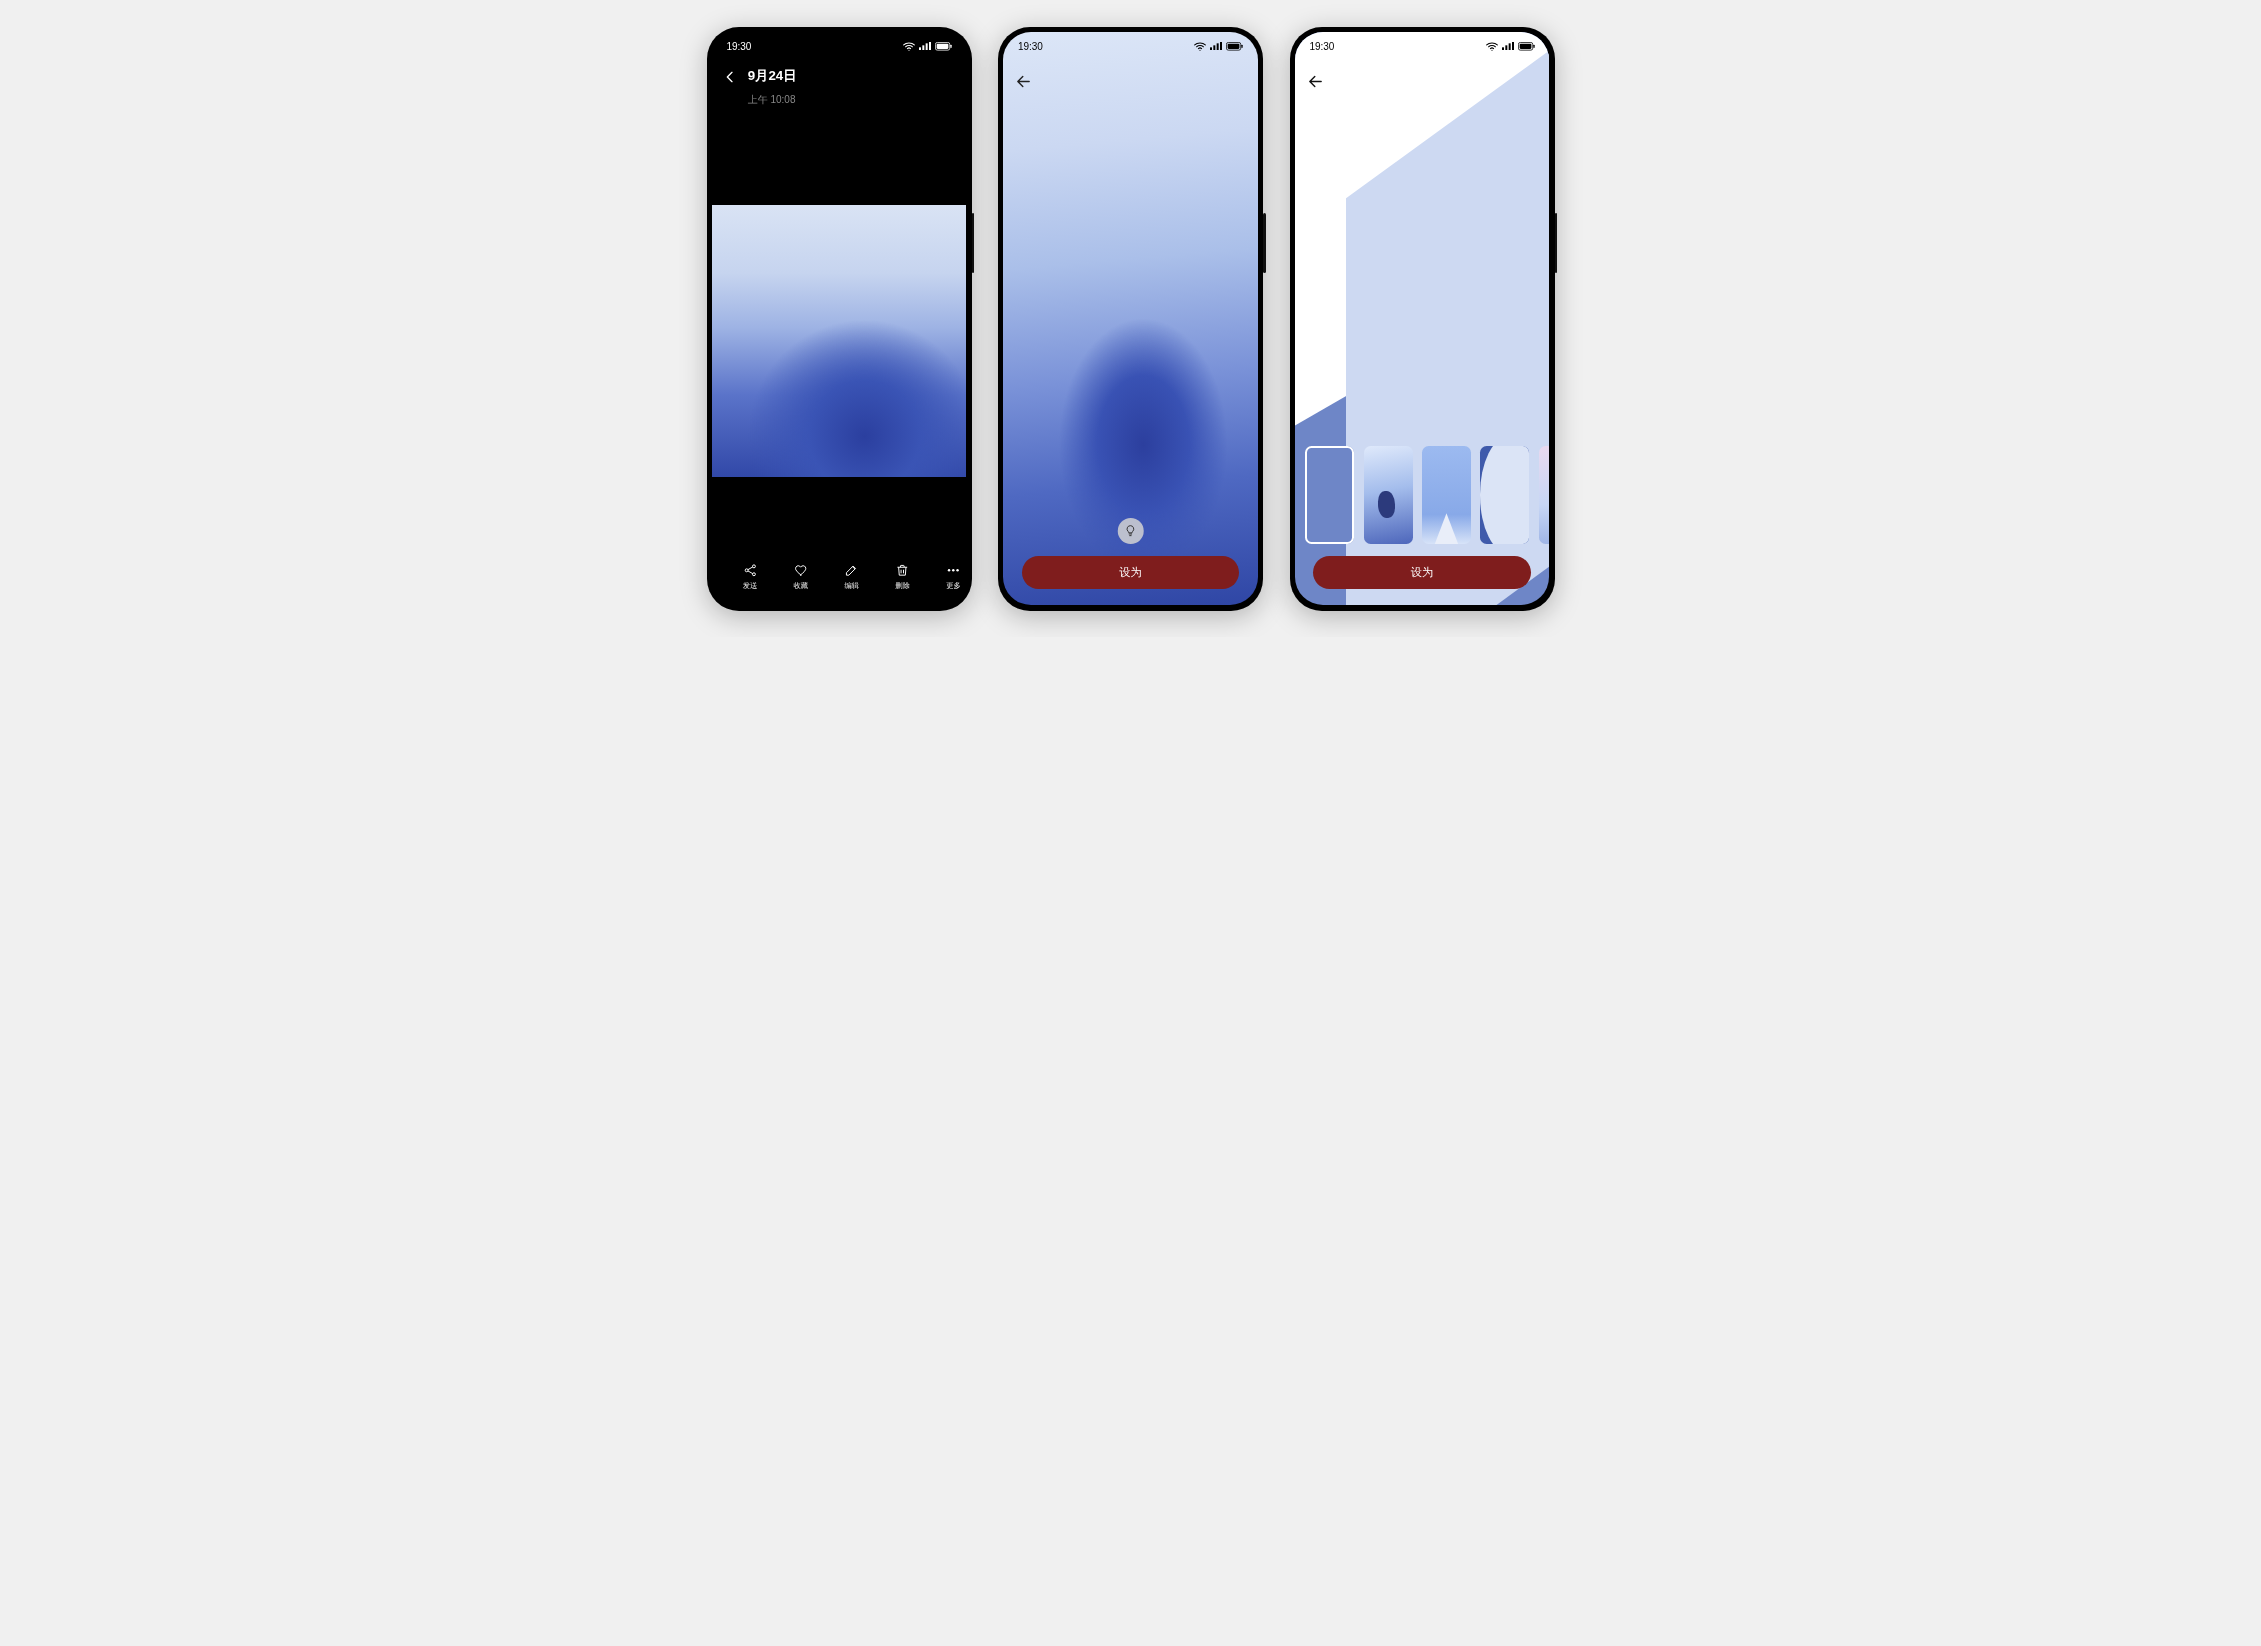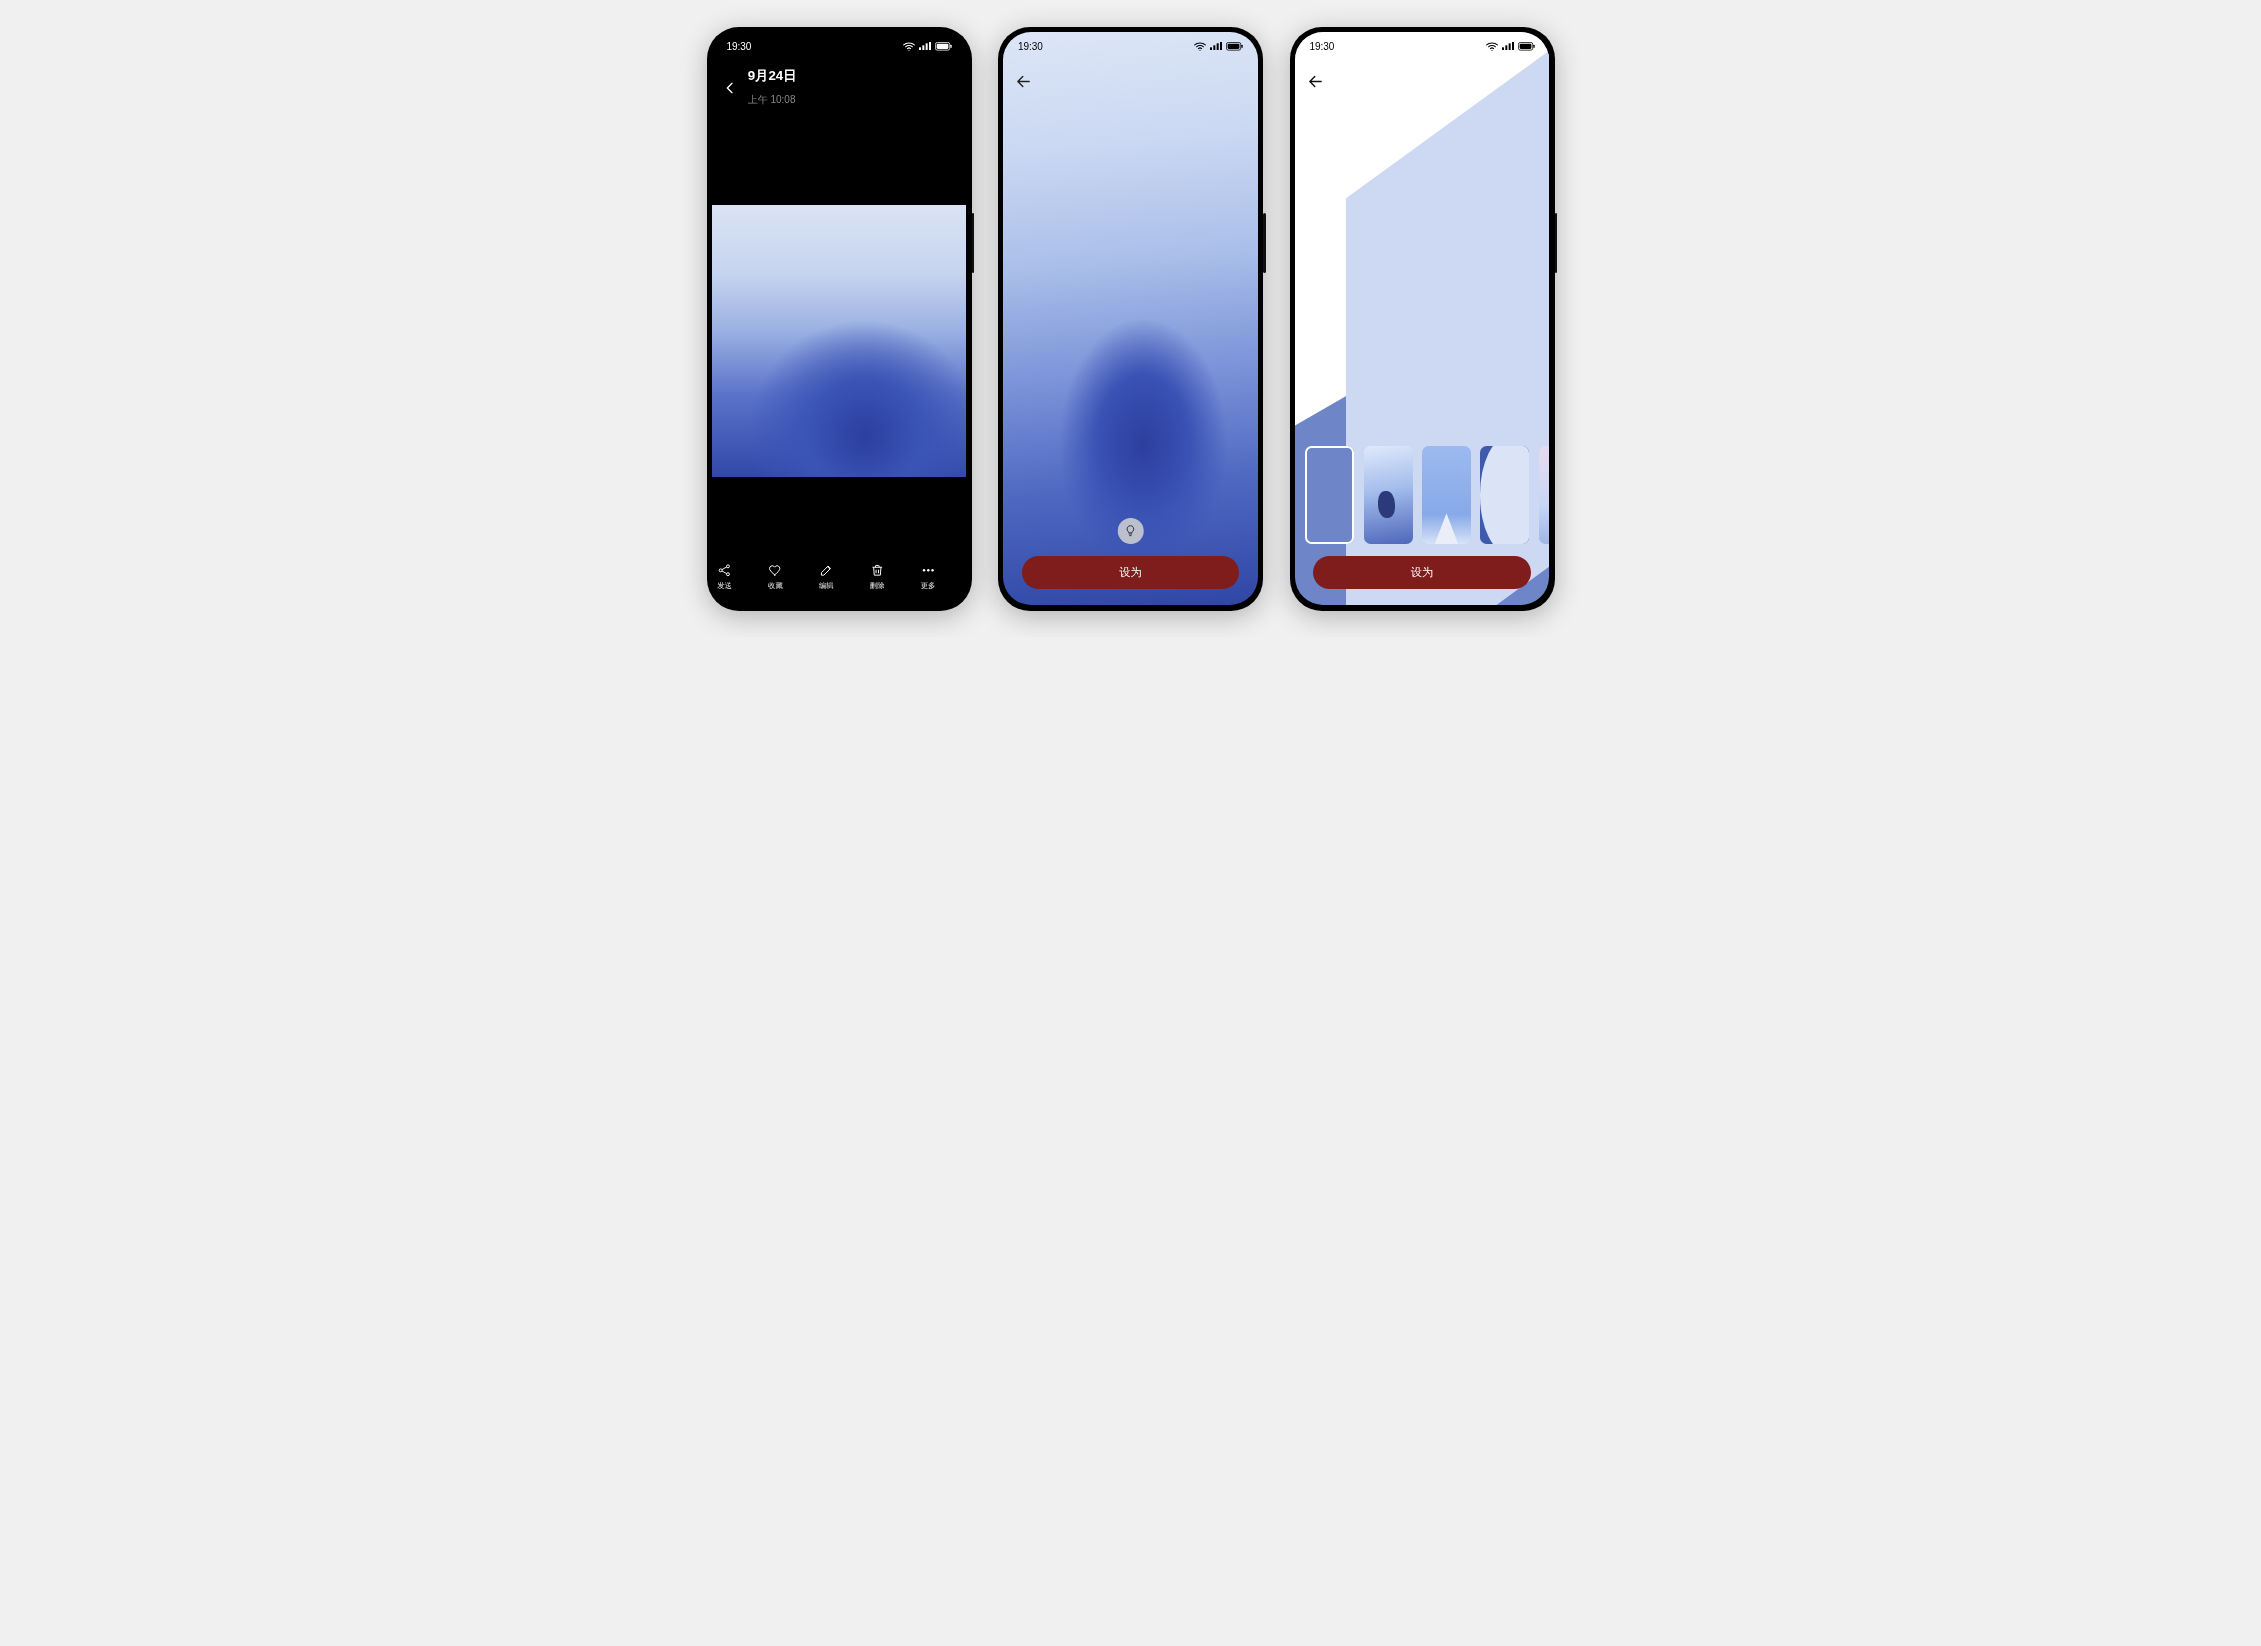--- a/index.html
+++ b/index.html
@@ -49,21 +49,21 @@
   }
   .statusbar.light { color:#fff; }
   .statusbar.dark  { color:#000; }
   .status-icons { display:flex; align-items:center; gap:4px; }
   .status-icons svg { display:block; }
 
   
   .s1-bg { position:absolute; inset:0; background:#000; }
   .s1-header {
     position:absolute; top:37px; left:0; right:8px;
-    display:flex; align-items:center; gap:9.3px;
+    display:flex; align-items:flex-start; gap:9.3px;
     padding: 0 10.6px;
     color:#fff;
   }
   .hdr-title { font-size:13.3px; font-weight:600; line-height:1.1; }
   .hdr-sub   { font-size:10px; color:#888; margin-top:10px; }
 
   .s1-img {
     position:absolute;
     top:173px; left:0; right:0; height:272px;
     background:
@@ -88,21 +88,21 @@
   }
 
   .s1-bottombar {
     position:absolute; bottom:0; left:0; right:0;
     height:53px;
     display:flex; justify-content:space-around; align-items:center;
     background:#000;
     padding-bottom:4px;
   }
   .s1-bb-item {
-    display:flex; flex-direction:column; align-items:flex-start; gap:3.3px;
+    display:flex; flex-direction:column; align-items:flex-end; gap:3.3px;
     color:#eee; font-size:7.3px;
     cursor:pointer;
     width:40px;
   }
   .s1-bb-item svg { display:block; }
 
   
   .s2-bg {
     position:absolute; inset:0;
     background:

